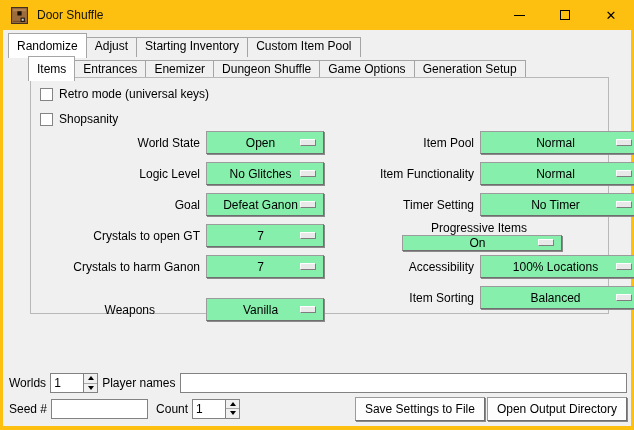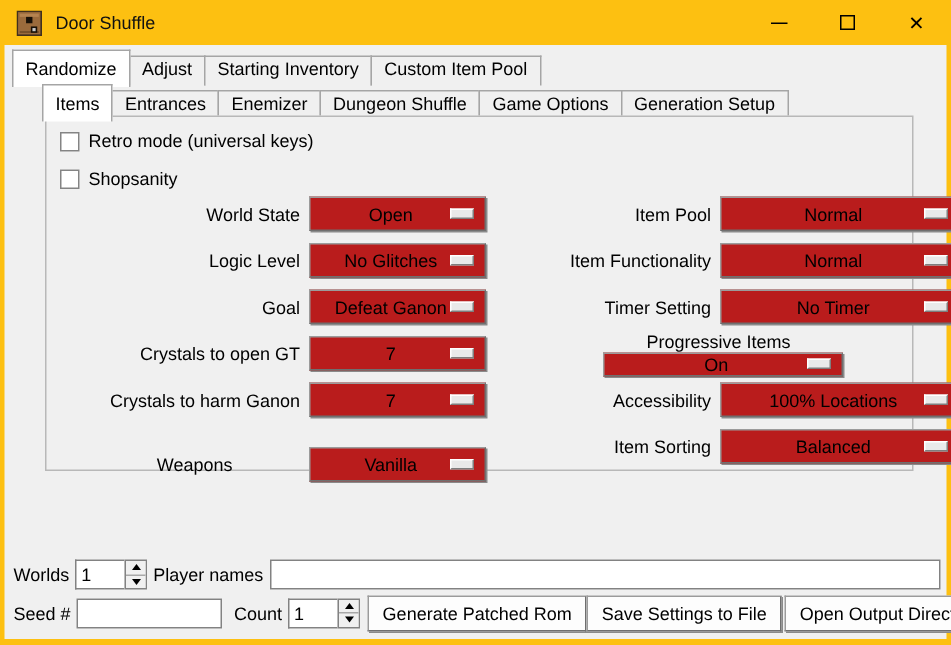--- a/index.html
+++ b/index.html
@@ -30,21 +30,21 @@
 
   .panel { position:absolute; top:47px; left:27px; width:579px; height:237px; border:1px solid #b8b8b8; background:#f0f0f0; z-index:1; }
 
   
   .checkrow { position:absolute; left:9px; display:flex; align-items:center; height:16px; }
   .checkbox { width:13px; height:13px; background:#fff; border:1px solid #848484; margin-right:6px; flex:0 0 auto; }
 
   
   .setrow { position:absolute; display:flex; align-items:center; height:23px; }
   .setrow .lbl { flex:1; text-align:right; padding-right:6px; white-space:nowrap; }
-  .mb { height:23px; background:#b91c1c; border:1px solid #9b9b9b; border-right-color:#6f6f6f; border-bottom-color:#6f6f6f; box-shadow:1px 1px 0 #8a8a8a; display:flex; align-items:center; cursor:default; }
+  .mb { height:23px; background:#86efac; border:1px solid #9b9b9b; border-right-color:#6f6f6f; border-bottom-color:#6f6f6f; box-shadow:1px 1px 0 #8a8a8a; display:flex; align-items:center; cursor:default; }
   .mb .mb-text { flex:1; text-align:center; padding-left:14px; }
   .mb-ind { width:16px; height:7px; margin:0 7px 0 0; background:#e9e9e9; border-top:1px solid #fff; border-left:1px solid #fff; border-right:1px solid #7e7e7e; border-bottom:1px solid #7e7e7e; flex:0 0 auto; }
   .mb.w-left { width:118px; }
   .mb.w-right { width:160px; }
   .setrow.col-left { left:0; width:293px; }
   .setrow.col-right { left:293px; width:316px;justify-content:center; }
 
   
   .frow { position:absolute; display:flex; align-items:center; }
   .frow1 { top:342px; left:6px; right:4px; height:22px; }
@@ -230,23 +230,20 @@
         <input class="entry" value="1" style="">
         <div class="spin-arrows">
           <div class="spin-btn">
               <span class="tri-up"></span>
             </div>
           <div class="spin-btn">
               <span class="tri-down"></span>
             </div>
         </div>
       </div>
-      <div class="btn3d" style="margin-left:5px;">
-        <span>Generate Patched Rom</span>
-      </div>
       <div class="btn3d" style="margin-left:auto;">
         <span>Save Settings to File</span>
       </div>
       <div class="btn3d" style="margin-left:2px;">
         <span>Open Output Directory</span>
       </div>
     </div>
 
   </div>
 </div>

